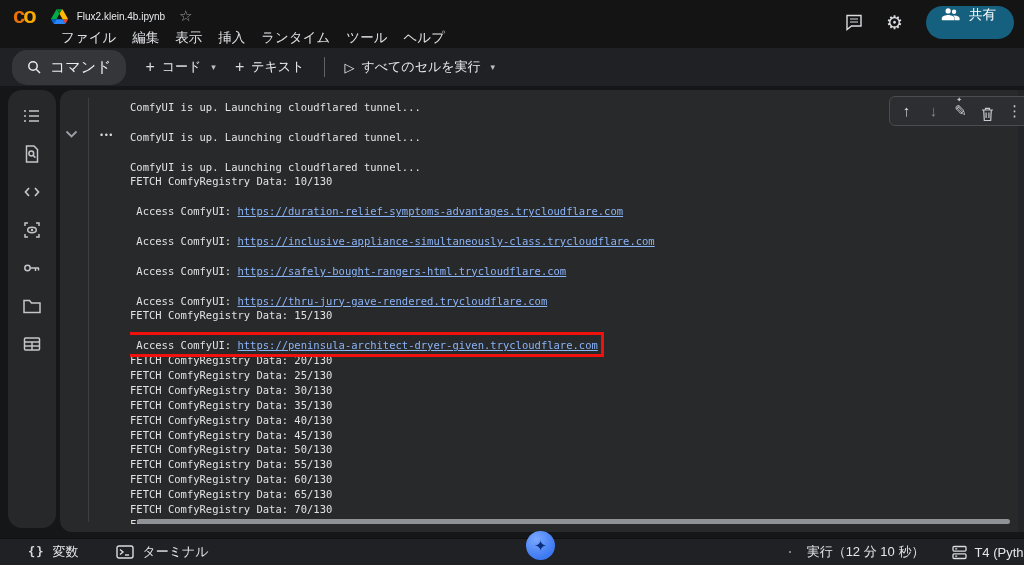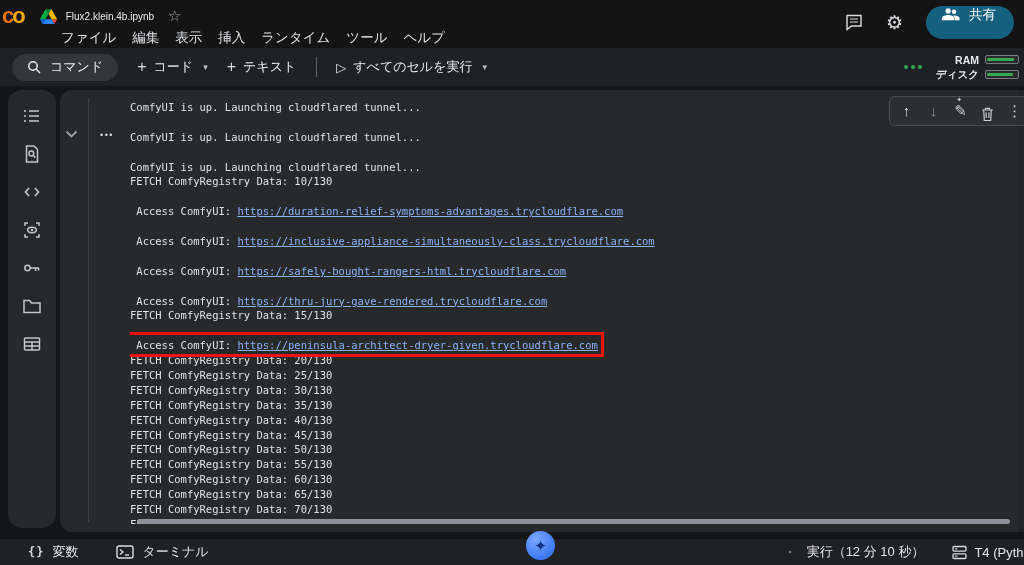--- a/index.html
+++ b/index.html
@@ -8,35 +8,35 @@
     position:relative; overflow:hidden;
     background:#151617;
     font-family:"Liberation Sans", sans-serif;
     color:#e4e6e9;
     -webkit-font-smoothing:antialiased;
   }
   svg { display:block; }
 
   
   .header { position:absolute; top:0; left:0; right:0; height:48px; background:#141414; }
-  .hrow1 { position:absolute; top:3px; left:2px; height:26px; display:flex; align-items:center; }
+  .hrow1 { position:absolute; top:3px; left:13px; height:26px; display:flex; align-items:center; }
   .logo { font-size:22px; font-weight:bold; letter-spacing:-2px; margin-right:16px; }
   .logo .c1 { color:#e8710a; } .logo .c2 { color:#f9ab00; }
   .drive-icon { margin-right:9px; }
   .nb-title { font-size:10px; color:#e8eaed; }
   .title-star { font-size:15px; color:#9aa0a6; margin-left:14px; }
   .menus { position:absolute; top:29px; left:61px; display:flex; gap:16px; font-size:13.5px; color:#dfe1e5; }
   .menu-item { cursor:default; }
   .header-right { position:absolute; top:0; right:10px; height:44px; display:flex; align-items:center; gap:23px; }
   .gear { font-size:19px; color:#dadce0; line-height:1; }
   .share-btn { display:flex; gap:9px; background:#16607f; border-radius:17px; height:33px; padding:0 18px 0 15px; color:#fff; font-size:13.5px; }
 
   
   .toolbar { position:absolute; top:48px; left:0; right:0; height:38px; background:#202124; display:flex; align-items:center; padding-left:12px; }
-  .cmd-pill { display:flex; align-items:center; gap:9px; background:#35363a; border-radius:15px; height:27px; padding:8px 15px; color:#e8eaed; font-size:13px; }
+  .cmd-pill { display:flex; align-items:center; gap:9px; background:#35363a; border-radius:15px; height:35px; padding:8px 15px; color:#e8eaed; font-size:15px; }
   .tb-btn { display:flex; align-items:center; gap:7px; color:#e8eaed; font-size:13px; margin-left:19px; }
   .plus { font-size:16px; color:#dadce0; line-height:1; }
   .caret { font-size:9px; color:#bdc1c6; margin-left:3px; }
   .play { font-size:13px; color:#e8eaed; }
   .tb-divider { width:1px; height:20px; background:#5f6368; margin-left:20px; }
   .tb-right { position:absolute; right:5px; top:0; height:38px; display:flex; align-items:center; }
   .conn-dots { display:flex; gap:3px; margin-right:14px; }
   .conn-dots i { width:4px; height:4px; border-radius:50%; background:#34a853; }
   .gauges { display:flex; flex-direction:column; gap:3px; }
   .gauge-row { display:flex; align-items:center; justify-content:flex-end; gap:6px; height:12px; }
@@ -152,41 +152,20 @@
   <div class="tb-btn">
     <span class="plus">+</span>
     <span>テキスト</span>
   </div>
   <div class="tb-divider"></div>
   <div class="tb-btn">
     <span class="play">▷</span>
     <span>すべてのセルを実行</span>
     <span class="caret">▾</span>
   </div>
-  <div class="tb-right">
-    <div class="conn-dots">
-        <i></i>
-        <i></i>
-        <i></i>
-      </div>
-    <div class="gauges">
-      <div class="gauge-row">
-        <span class="gauge-label">RAM</span>
-        <span class="gauge-bar">
-            <span class="gauge-fill" style="width: 85%;"></span>
-          </span>
-      </div>
-      <div class="gauge-row">
-        <span class="gauge-label">ディスク</span>
-        <span class="gauge-bar">
-            <span class="gauge-fill" style="width: 80%;"></span>
-          </span>
-      </div>
-    </div>
-  </div>
 </div>
 
 <div class="main">
 
   <div class="rail">
     <span class="rail-btn">
       <svg width="20" height="20" viewBox="0 0 20 20" stroke="#c3c6ca" stroke-width="1.5" fill="none">
           <circle cx="3" cy="5" r="1" fill="#c3c6ca" stroke="none"></circle>
           <circle cx="3" cy="10" r="1" fill="#c3c6ca" stroke="none"></circle>
           <circle cx="3" cy="15" r="1" fill="#c3c6ca" stroke="none"></circle>

